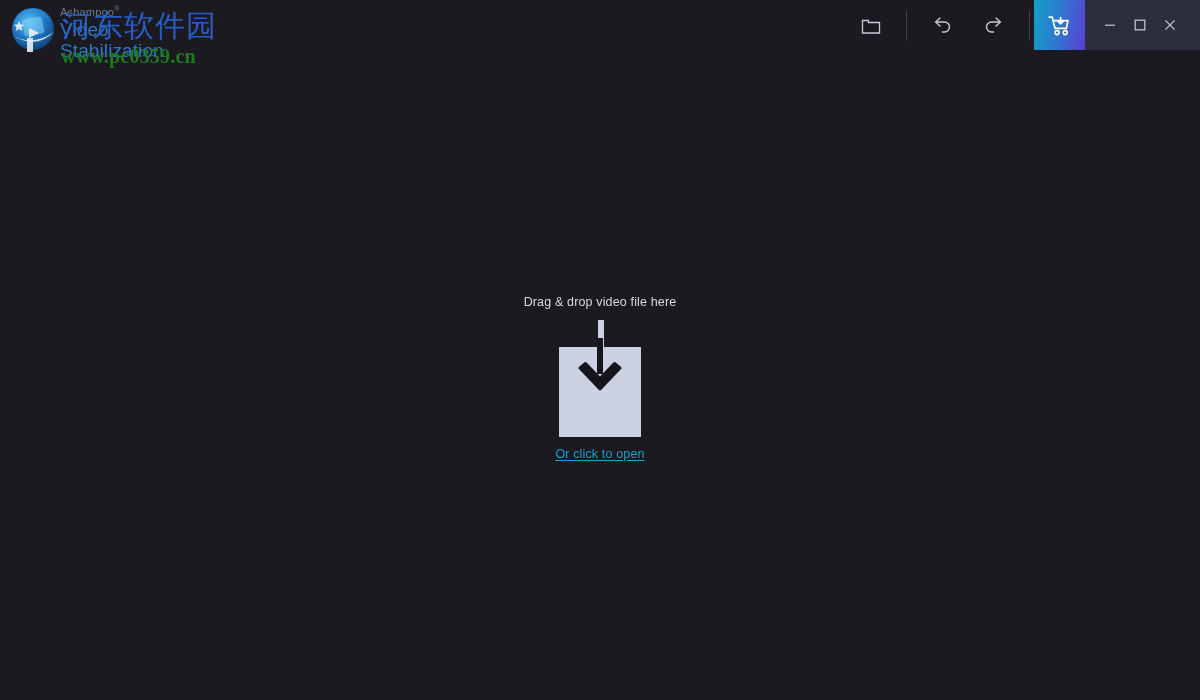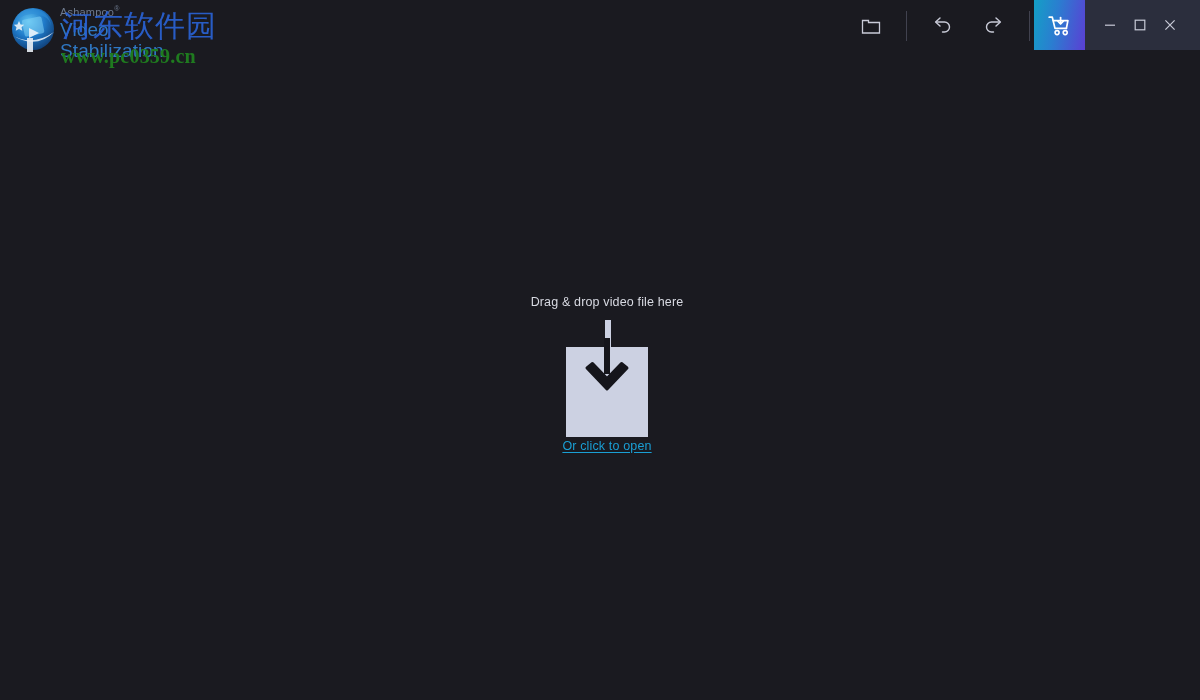--- a/index.html
+++ b/index.html
@@ -156,21 +156,21 @@
     background: transparent;
     border: none;
     padding: 0;
   }
   .wc-spacer-a { width: 10px; }
   .wc-spacer-b { width: 15px; }
 
   
   .content {
     position: absolute;
-    top: 52px; left: 7px;
+    top: 52px; left: 0;
     width: 961px;
     height: 648px;
   }
   .dropzone {
     position: absolute;
     left: 0;
     top: 0;
     width: 1200px;
     display: flex;
     flex-direction: column;
@@ -204,21 +204,21 @@
     width: 82px;
     height: 90px;
     background: #ccd1e2;
   }
   .dz-arrow {
     position: absolute;
     left: 17px;
     top: 18px;
   }
   .dz-link {
-    margin-top: 2px;
+    margin-top: 10px;
     font-size: 12.5px;
     color: #1a9fd4;
     text-decoration: underline;
     text-underline-offset: 2px;
     cursor: pointer;
     letter-spacing: .15px;
   }
 </style>
 </head>
 <body>

